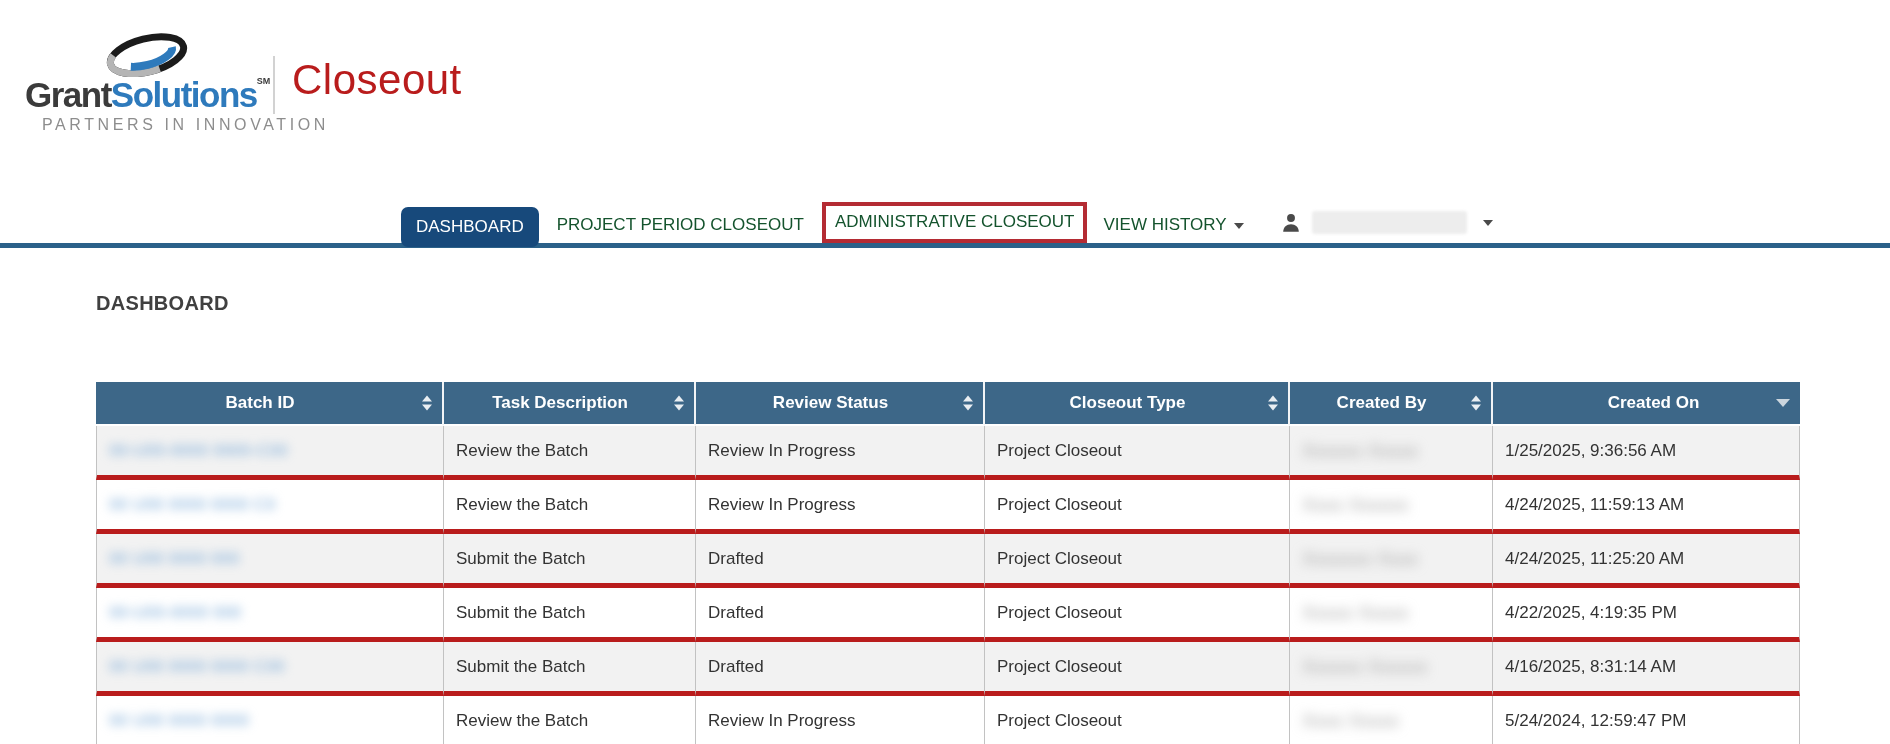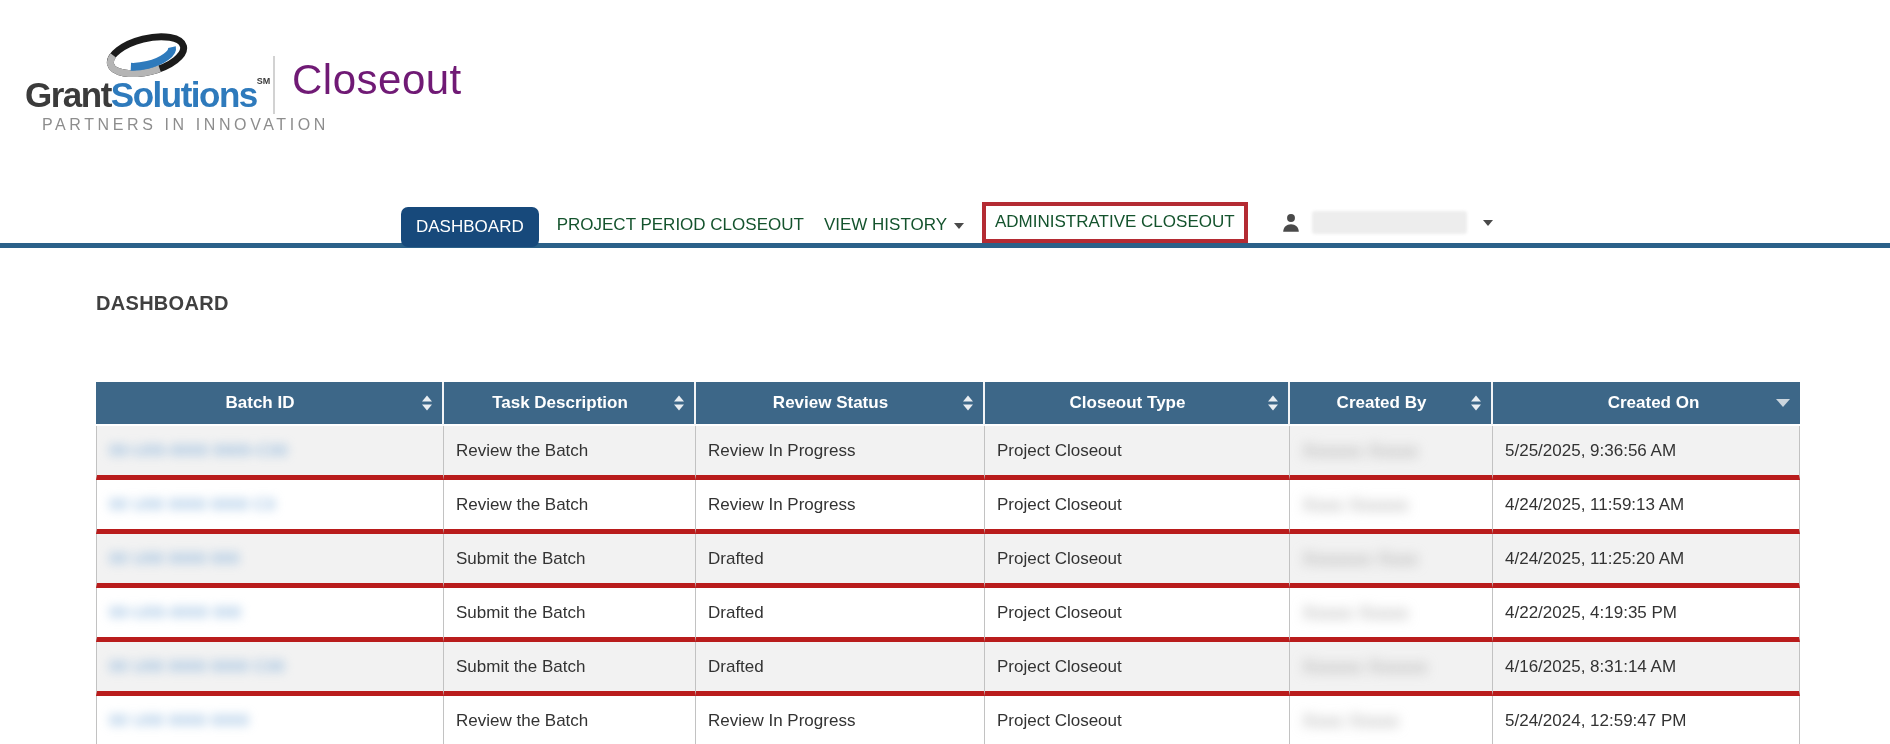--- a/index.html
+++ b/index.html
@@ -13,21 +13,21 @@
   .logo-text  { font-size:35px; font-weight:bold; letter-spacing:-1.5px; line-height:1;
                 white-space:nowrap; }
   .logo-grant { color:#3b3b3b; }
   .logo-solutions { color:#2e7abc; }
   .logo-sm { font-size:9px; color:#3b3b3b; vertical-align:top; letter-spacing:0; }
   .logo-tagline { margin:4px 0 0 17px; font-size:16px; letter-spacing:3.6px;
                   color:#8d8d8d; white-space:nowrap; }
   .logo-divider { position:absolute; left:273px; top:56px; width:2px; height:58px;
                   background:#d2d2d2; }
   .app-title { position:absolute; left:292px; top:56px; font-size:42px; font-weight:300;
-               color:#701a75; letter-spacing:0.5px; }
+               color:#b91c1c; letter-spacing:0.5px; }
 
   
   .navbar { position:relative; height:104px; }
   .nav-underline { position:absolute; left:0; right:0; bottom:0; height:5px;
                    background:#2b6189; }
   .nav-items { position:absolute; left:401px; bottom:4px; display:flex;
                align-items:flex-end; white-space:nowrap; }
   .nav-item { font-size:17px; color:#14532d; padding:9px 10px; cursor:pointer; }
   .nav-item.active { background:#17497b; color:#fff; border-radius:7px;
                      padding:10px 15px; margin-bottom:-3px; position:relative; z-index:2; }
@@ -93,23 +93,23 @@
 
 <div class="navbar">
   <div class="nav-underline"></div>
   <div class="nav-items">
 
     <div class="nav-item active">DASHBOARD</div>
 
     <div class="nav-item nav-gap">PROJECT PERIOD CLOSEOUT</div>
 
 
+    <div class="nav-item red-boxed">ADMINISTRATIVE CLOSEOUT</div>
+
     <div class="nav-item"><span>VIEW HISTORY</span><span class="caret-down"></span></div>
-
-    <div class="nav-item red-boxed">ADMINISTRATIVE CLOSEOUT</div>
 
     <div class="user-area">
       <svg class="user-icon" viewBox="0 0 24 24" fill="#4a4a4a">
         <circle cx="12" cy="6.5" r="4.3"></circle>
         <path d="M3.5 21.5 c0-5 3.8-8.2 8.5-8.2 s8.5 3.2 8.5 8.2 z" rx="2"></path>
       </svg>
       <div class="user-name-blur"></div>
       <span class="caret-down user-caret"></span>
     </div>
 
@@ -172,21 +172,21 @@
       </th>
     </tr>
   </thead>
   <tbody>
     <tr class="stripe">
       <td><span class="masked-link">00-U00-0000 0000-C00</span></td>
       <td>Review the Batch</td>
       <td>Review In Progress</td>
       <td>Project Closeout</td>
       <td><span class="masked-gray">Xxxxxx Xxxxx</span></td>
-      <td>5/25/2025, 9:36:56 AM</td>
+      <td>1/25/2025, 9:36:56 AM</td>
     </tr>
     <tr>
       <td><span class="masked-link">00 U00 0000  0000 C0</span></td>
       <td>Review the Batch</td>
       <td>Review In Progress</td>
       <td>Project Closeout</td>
       <td><span class="masked-gray">Xxxx Xxxxxx</span></td>
       <td>4/24/2025, 11:59:13 AM</td>
     </tr>
     <tr class="stripe">

